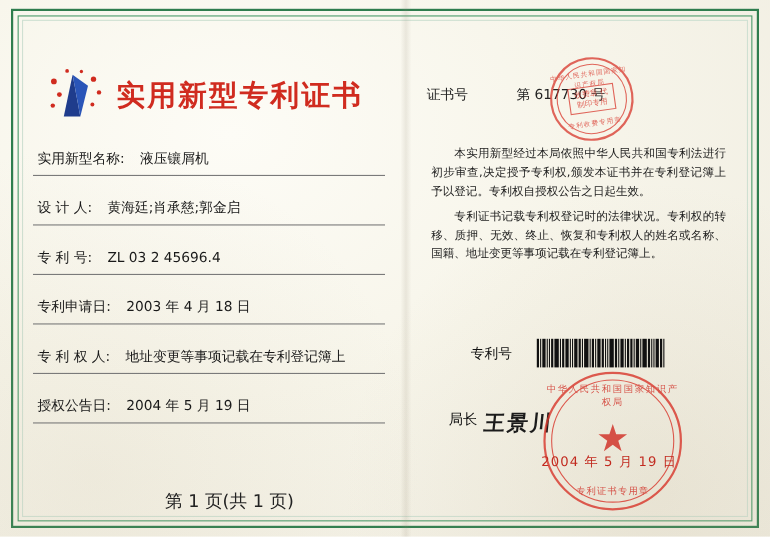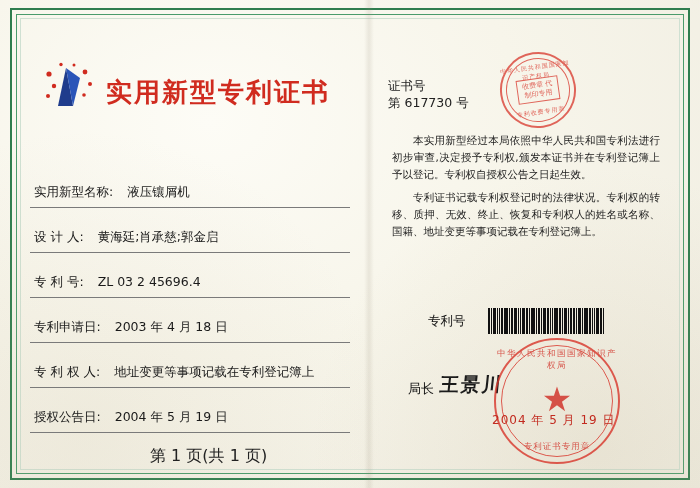--- a/index.html
+++ b/index.html
@@ -59,21 +59,21 @@
       radial-gradient(circle at 12% 88%, rgba(190,175,140,0.12) 0%, rgba(190,175,140,0) 40%);
     pointer-events: none;
   }
 
   
   .title-row {
     position: absolute;
     left: 40px;
     top: 62px;
     display: flex;
-    align-items: flex-end;
+    align-items: center;
   }
   .logo {
     width: 58px;
     height: 48px;
     position: relative;
     margin-right: 8px;
   }
   .main-title {
     font-family: "DejaVu Sans", sans-serif;
     font-size: 26px;
@@ -86,21 +86,20 @@
   
   .cert-no-row {
     position: absolute;
     left: 388px;
     top: 78px;
     font-size: 12.5px;
     color: #222;
     display: flex;
     align-items: baseline;
     white-space: nowrap;
-    flex-direction: column;
   }
   .cert-no-label { margin-right: 44px; }
   .cert-no-value { }
 
   
   .seal-small {
     position: absolute;
     left: 500px;
     top: 52px;
     width: 76px;
@@ -146,21 +145,20 @@
     padding: 2px 3px;
     width: 34px;
   }
 
   
   .fields {
     position: absolute;
     left: 30px;
     top: 136px;
     width: 320px;
-    margin-top: 48px;
   }
   .field {
     position: relative;
     font-size: 12.5px;
     color: #1a1a1a;
     padding: 0 4px 6px 4px;
     border-bottom: 1px solid #7a7a7a;
     margin-bottom: 21px;
     white-space: nowrap;
     overflow: hidden;
@@ -206,21 +204,21 @@
     background: #111;
     margin-right: 1px;
   }
 
   
   .director-row {
     position: absolute;
     left: 408px;
     top: 372px;
     display: flex;
-    align-items: flex-end;
+    align-items: flex-start;
     font-size: 13px;
     color: #111;
   }
   .director-label { margin-right: 6px; }
   .signature {
     font-family: "DejaVu Serif", serif;
     font-size: 19px;
     font-weight: bold;
     color: #1b1b1b;
     letter-spacing: 2px;

